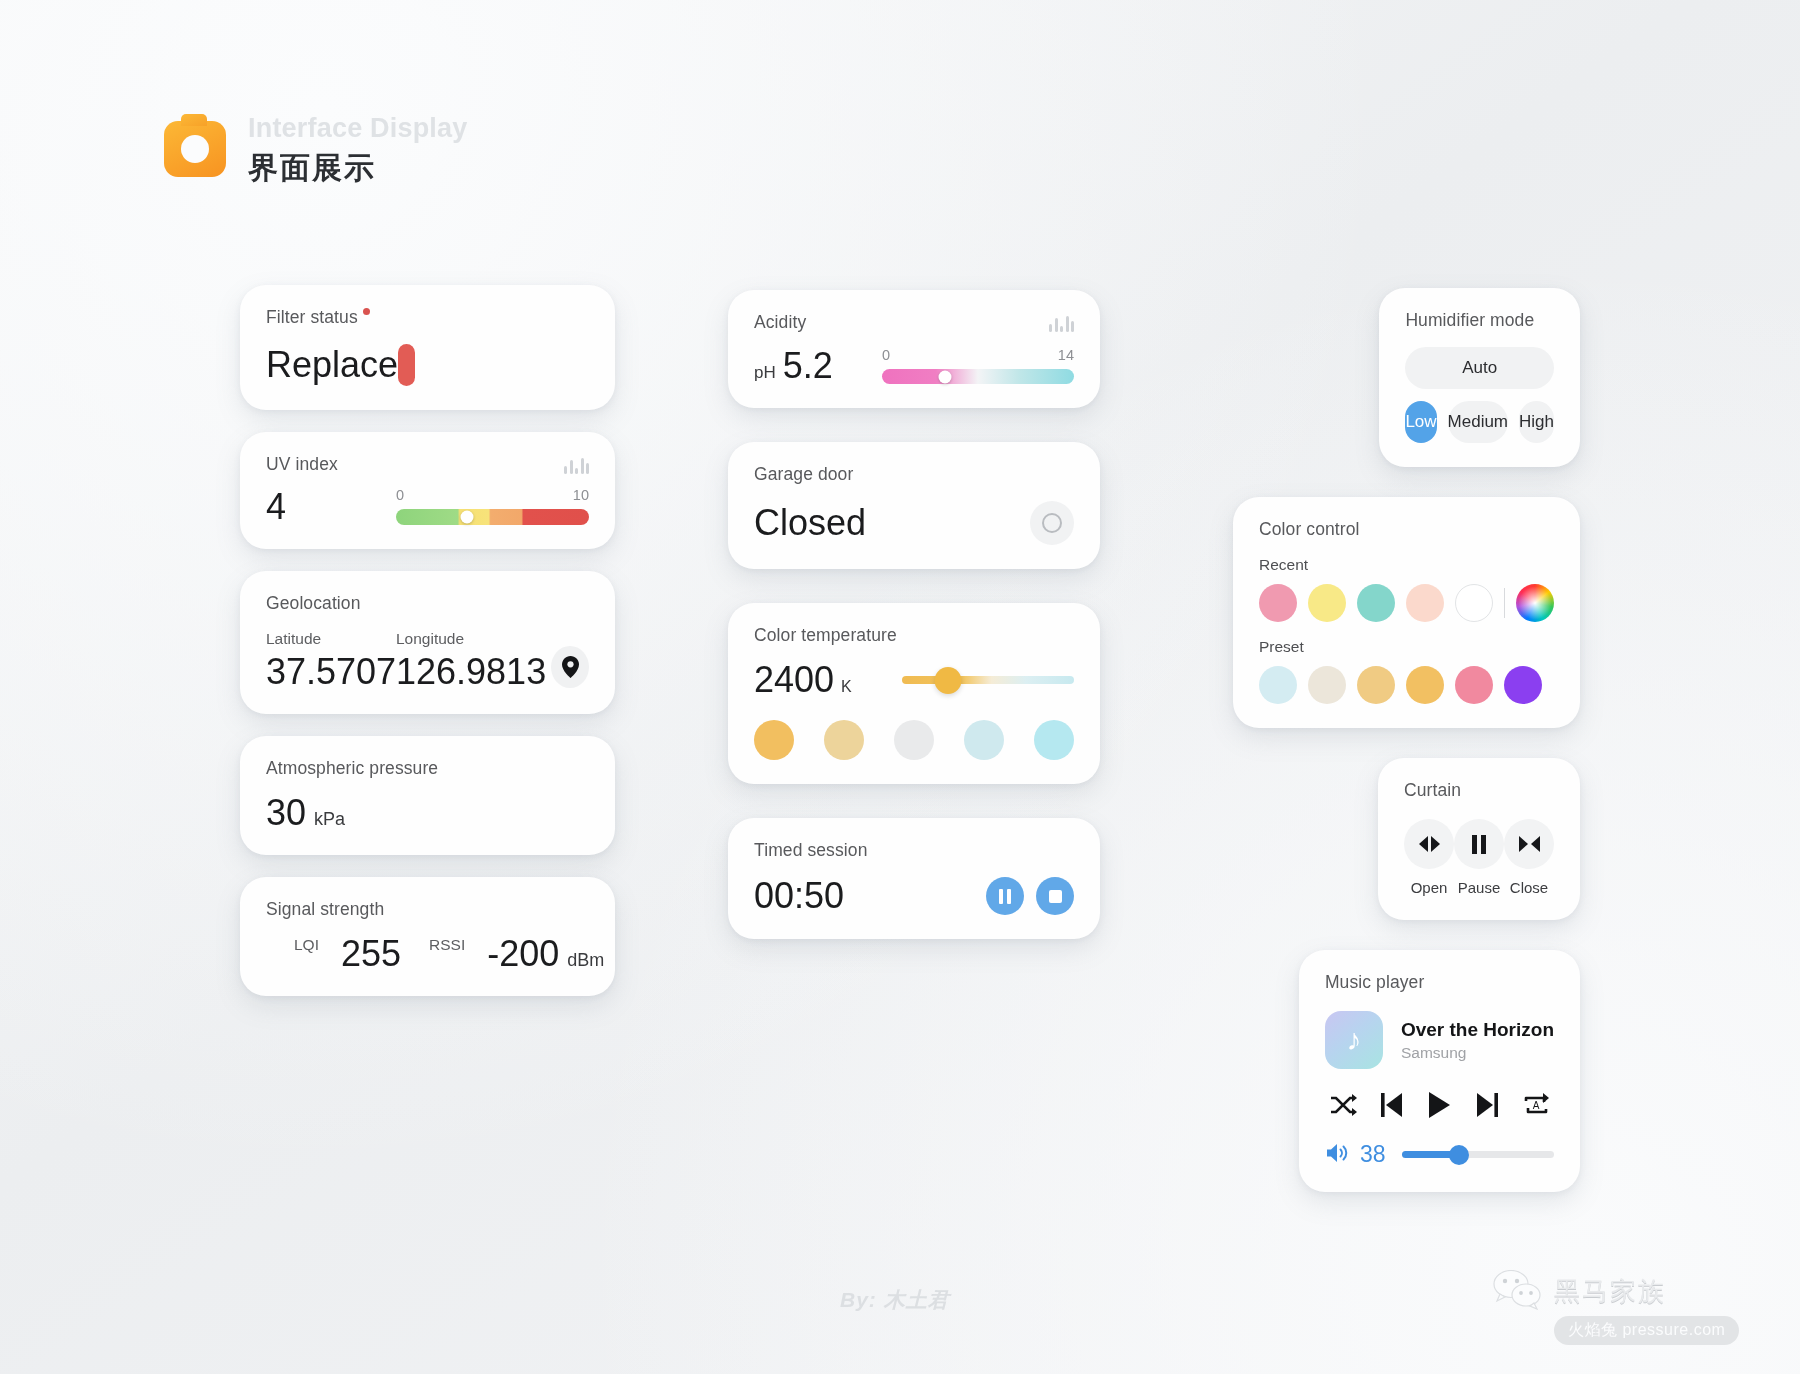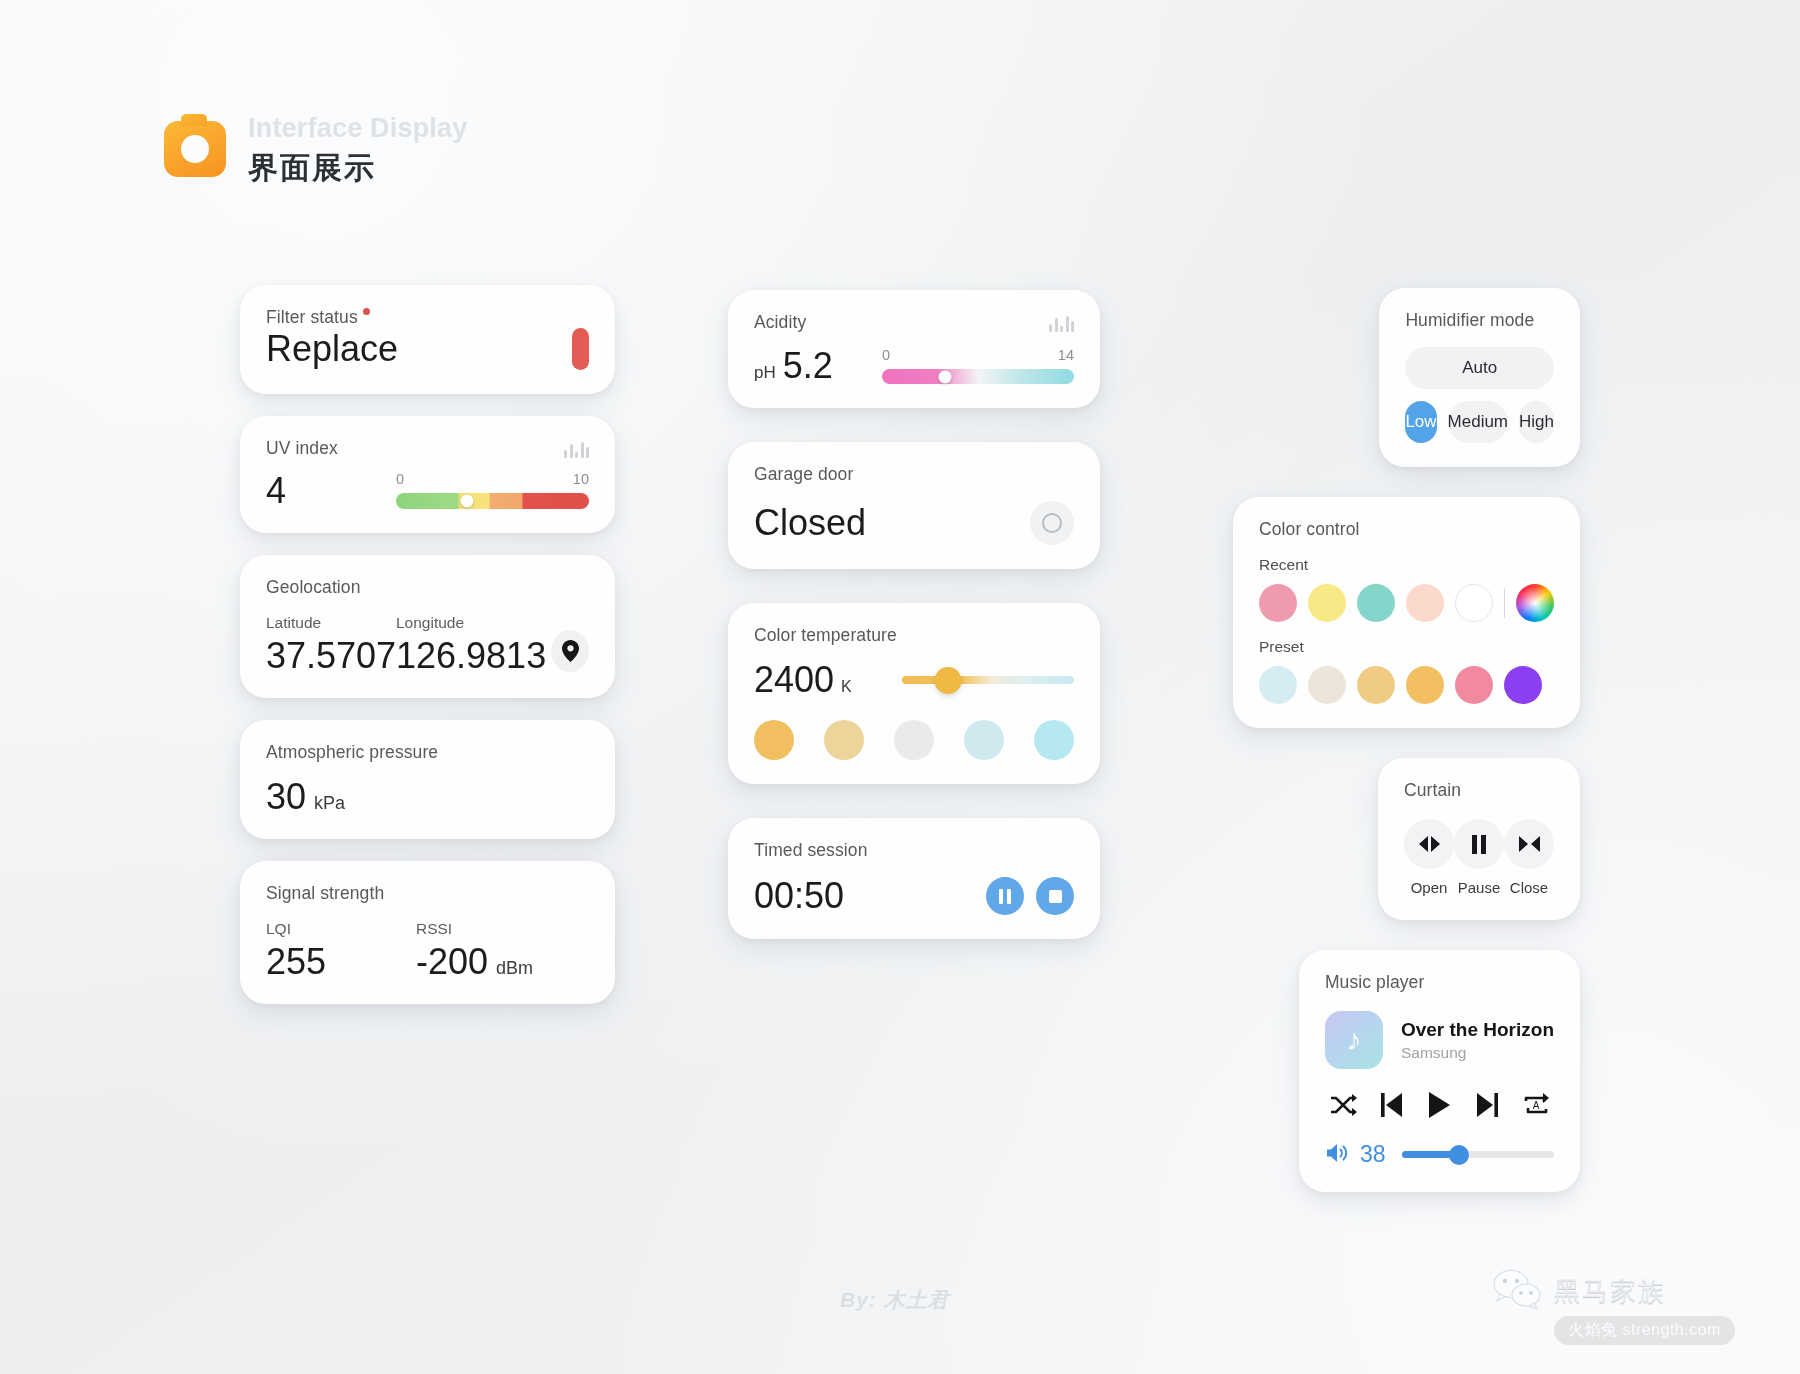--- a/index.html
+++ b/index.html
@@ -72,21 +72,21 @@
     font-size: 36px; color: #1b1c1e; font-weight: 400; line-height: 1;
   }
   .unit { font-size: 18px; color: #3a3b3e; }
   .sub-label { font-size: 15.5px; color: #5c5d60; }
 
   
   .chart-icon { display: flex; align-items: flex-end; gap: 2.5px; height: 18px; }
   .chart-icon i { display: block; width: 3px; background: #cfd2d6; border-radius: 1.5px; }
 
   
-  .filter-row { display: flex; align-items: center; justify-content: space-between; }
+  .filter-row { display: flex; align-items: center; margin-top: 16px; }
   .pill-red { width: 17px; height: 42px; border-radius: 9px; background: #e25c55; }
 
   
   .row-between { display: flex; align-items: center; justify-content: space-between; }
   .uv-body { display: flex; align-items: flex-end; justify-content: space-between; margin-top: 12px; }
   .scale-wrap { width: 193px; }
   .scale-ticks { display: flex; justify-content: space-between; font-size: 14.5px; color: #8d8f93; margin-bottom: 6px; }
   .uv-bar {
     height: 16px; border-radius: 8px; position: relative;
     background: linear-gradient(90deg, #8ed47c 0%, #9fdb86 32%, #f6e074 33%, #f7e37a 48%,
@@ -103,21 +103,21 @@
   .geo-col { display: flex; flex-direction: column; gap: 6px; }
   .geo-col.lat { width: 130px; }
   .geo-col.lon { width: 172px; }
   .pin-btn {
     width: 42px; height: 42px; border-radius: 50%; background: #f0f1f2;
     display: flex; align-items: center; justify-content: center; margin-bottom: 2px;
   }
 
   
   .sig-grid { display: flex; align-items: flex-end; margin-top: 16px; }
-  .sig-col { display: flex; flex-direction: column; gap: 6px; }
+  .sig-col { display: flex; flex-direction: row; gap: 22px; margin-left: 28px; }
   .sig-col.lqi { width: 150px; }
 
   
   .ph-body { display: flex; align-items: flex-end; justify-content: space-between; margin-top: 14px; }
   .ph-value { display: flex; align-items: baseline; gap: 7px; }
   .ph-prefix { font-size: 17px; color: #3a3b3e; }
   .ph-bar {
     height: 15px; border-radius: 8px; position: relative;
     background: linear-gradient(90deg, #ef72bf 0%, #f07ec3 28%, #f3f4f6 50%, #bfe6e8 72%, #8fdbe2 100%);
   }
@@ -545,16 +545,16 @@
         <path d="M8 24l-3 7 8-4z" fill="#fbfcfd" stroke="#dcdfe2" stroke-width="1.2"></path>
         <circle cx="13" cy="11" r="2.2" fill="#cfd3d7"></circle>
           <circle cx="25" cy="11" r="2.2" fill="#cfd3d7"></circle>
         <ellipse cx="34" cy="25" rx="14" ry="11" fill="#fbfcfd" stroke="#dcdfe2" stroke-width="1.2"></ellipse>
         <path d="M42 33l3 6-7-3z" fill="#fbfcfd" stroke="#dcdfe2" stroke-width="1.2"></path>
         <circle cx="29" cy="23" r="1.9" fill="#cfd3d7"></circle>
           <circle cx="39" cy="23" r="1.9" fill="#cfd3d7"></circle>
       </svg>
       <span class="wm-text">黑马家族</span>
     </div>
-    <span class="wm-chip">火焰兔 strength.com</span>
+    <span class="wm-chip">火焰兔 pressure.com</span>
   </div>
 
 </div>
 
 </body></html>

